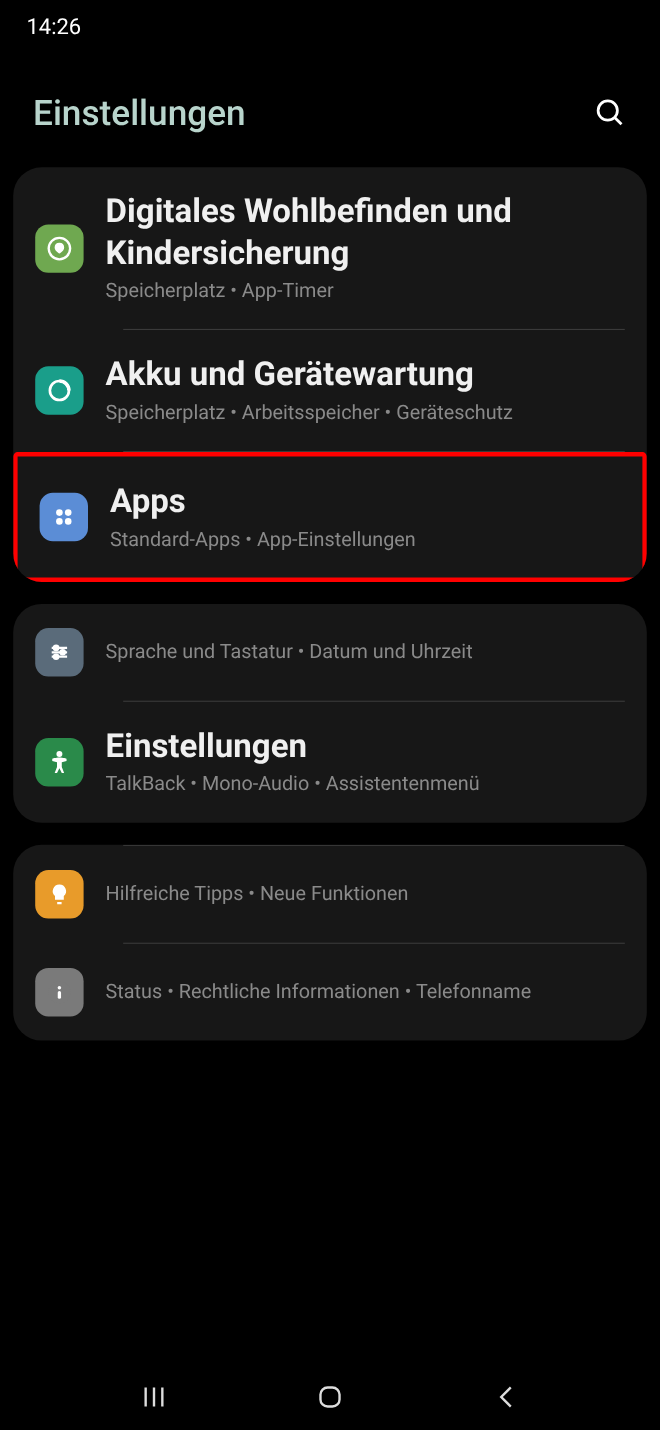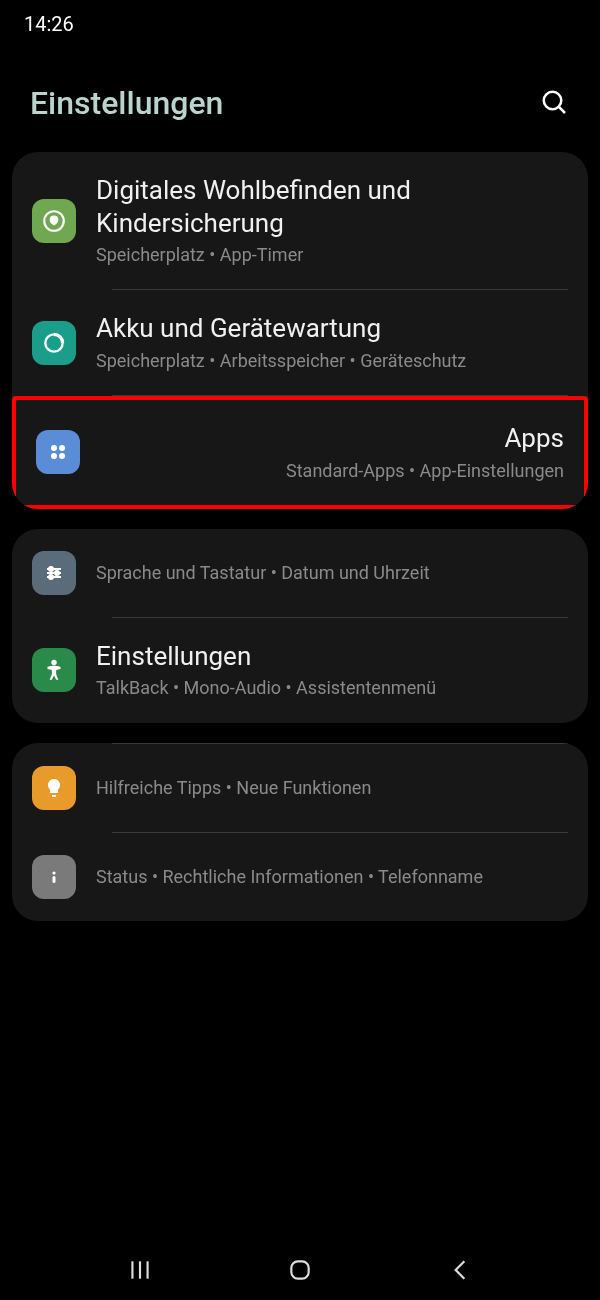--- a/index.html
+++ b/index.html
@@ -46,21 +46,20 @@
     .item {
       display: flex;
       align-items: center;
       padding: 22px 20px;
       gap: 20px;
       position: relative;
     }
     .item.highlighted {
       border: 4px solid #ff0000;
       border-radius: 4px;
-      text-align: right;
     }
     .divider {
       height: 1px;
       background: #3a3a3a;
       margin-left: 100px;
       margin-right: 20px;
     }
     .icon-wrap {
       width: 44px;
       height: 44px;
@@ -76,22 +75,22 @@
     .icon-general { background: #5a6b7a; }
     .icon-accessibility { background: #2a8a4a; }
     .icon-update { background: #6b5de0; }
     .icon-tips { background: #e89b2a; }
     .icon-phone { background: #7a7a7a; }
     .item-text {
       flex: 1;
       min-width: 0;
     }
     .item-title {
-      font-size: 26px;
-      font-weight: 400;
+      font-size: 30px;
+      font-weight: 700;
       color: #f0f0f0;
       line-height: 1.25;
       margin-bottom: 4px;
     }
     .item-subtitle {
       font-size: 18px;
       color: #8a8a8a;
       line-height: 1.35;
     }
     .nav-bar {

